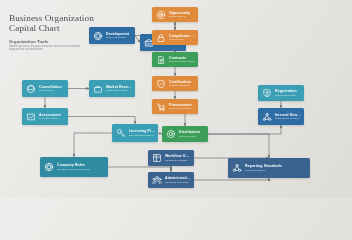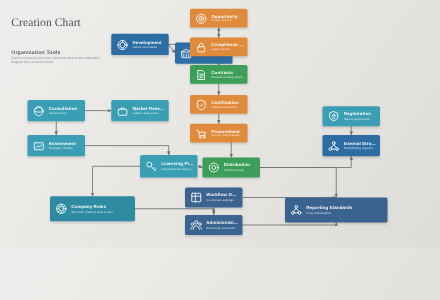--- a/index.html
+++ b/index.html
@@ -47,21 +47,22 @@
     letter-spacing:.08px;white-space:nowrap;overflow:hidden;text-overflow:ellipsis;
     margin-top:.4px;
   }
 </style>
 </head>
 <body>
 
 <div id="canvas">
 
   <div class="title-block">
-    <div class="title-line">Creation Chart</div>
+    <div class="title-line">Business Organization</div>
+    <div class="title-line">Capital Chart</div>
   </div>
 
   <div class="sub-head">Organization Tools</div>
   <div class="sub-body">Explore business structure resources and review actionable diagram flow sections below.</div>
 
   <svg class="wires" viewBox="0 0 352 198">
     <defs>
       <marker id="ah" markerWidth="5" markerHeight="5" refX="4.2" refY="2" orient="auto">
         <path d="M0,0 L4.4,2 L0,4 Z" fill="#6f7478"></path>
       </marker>

